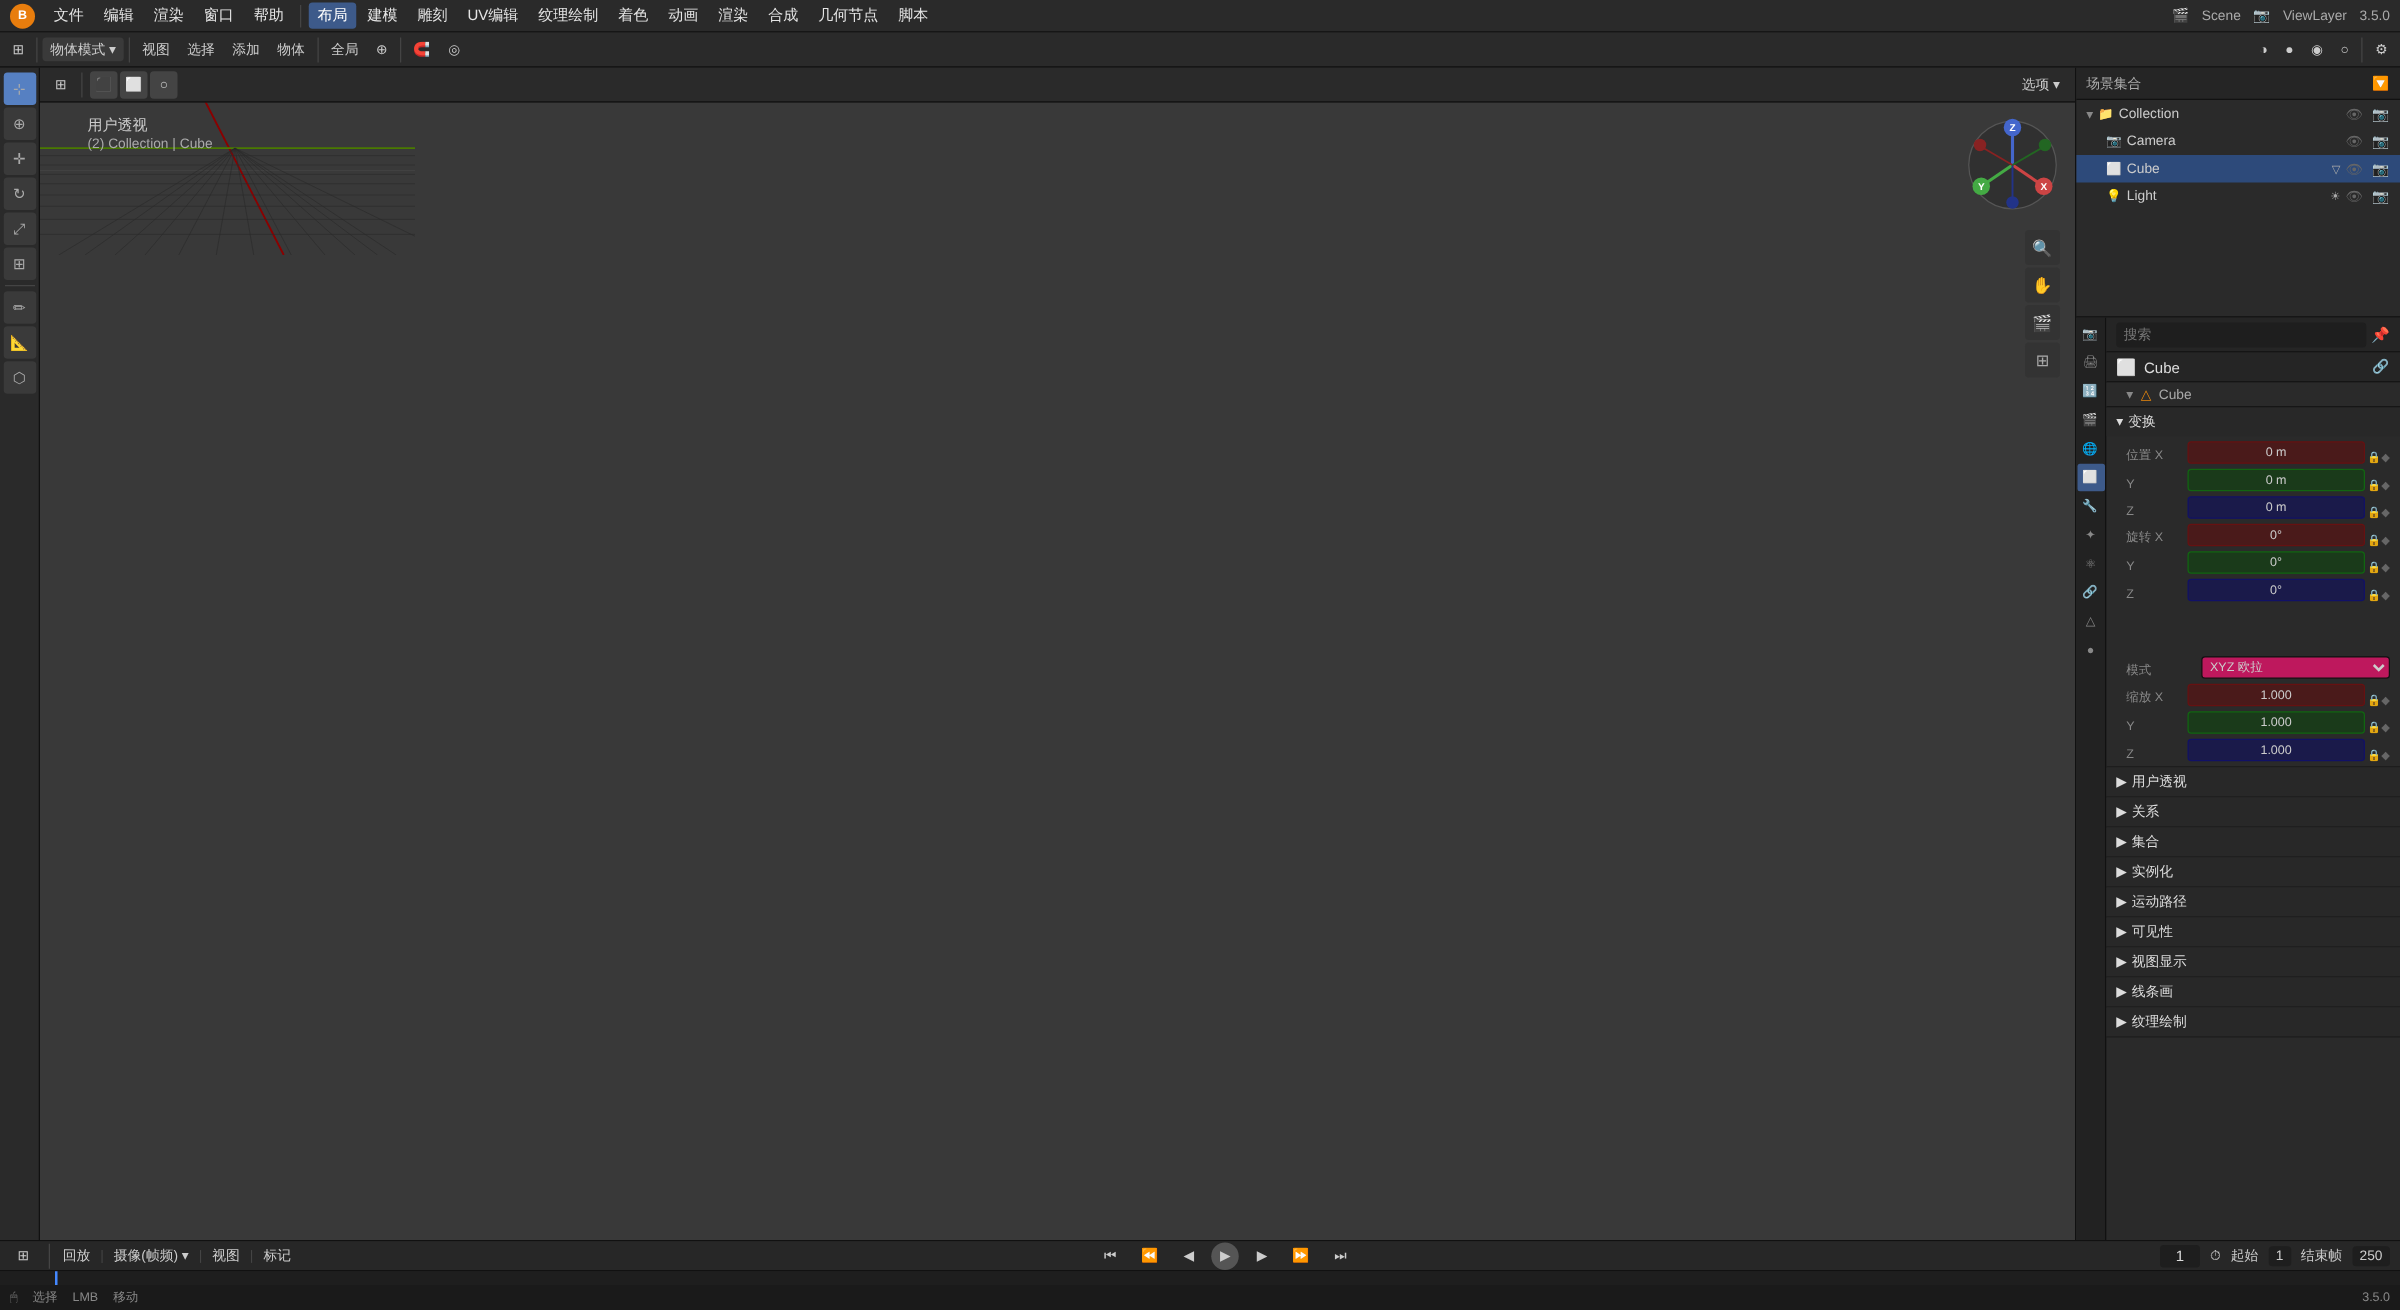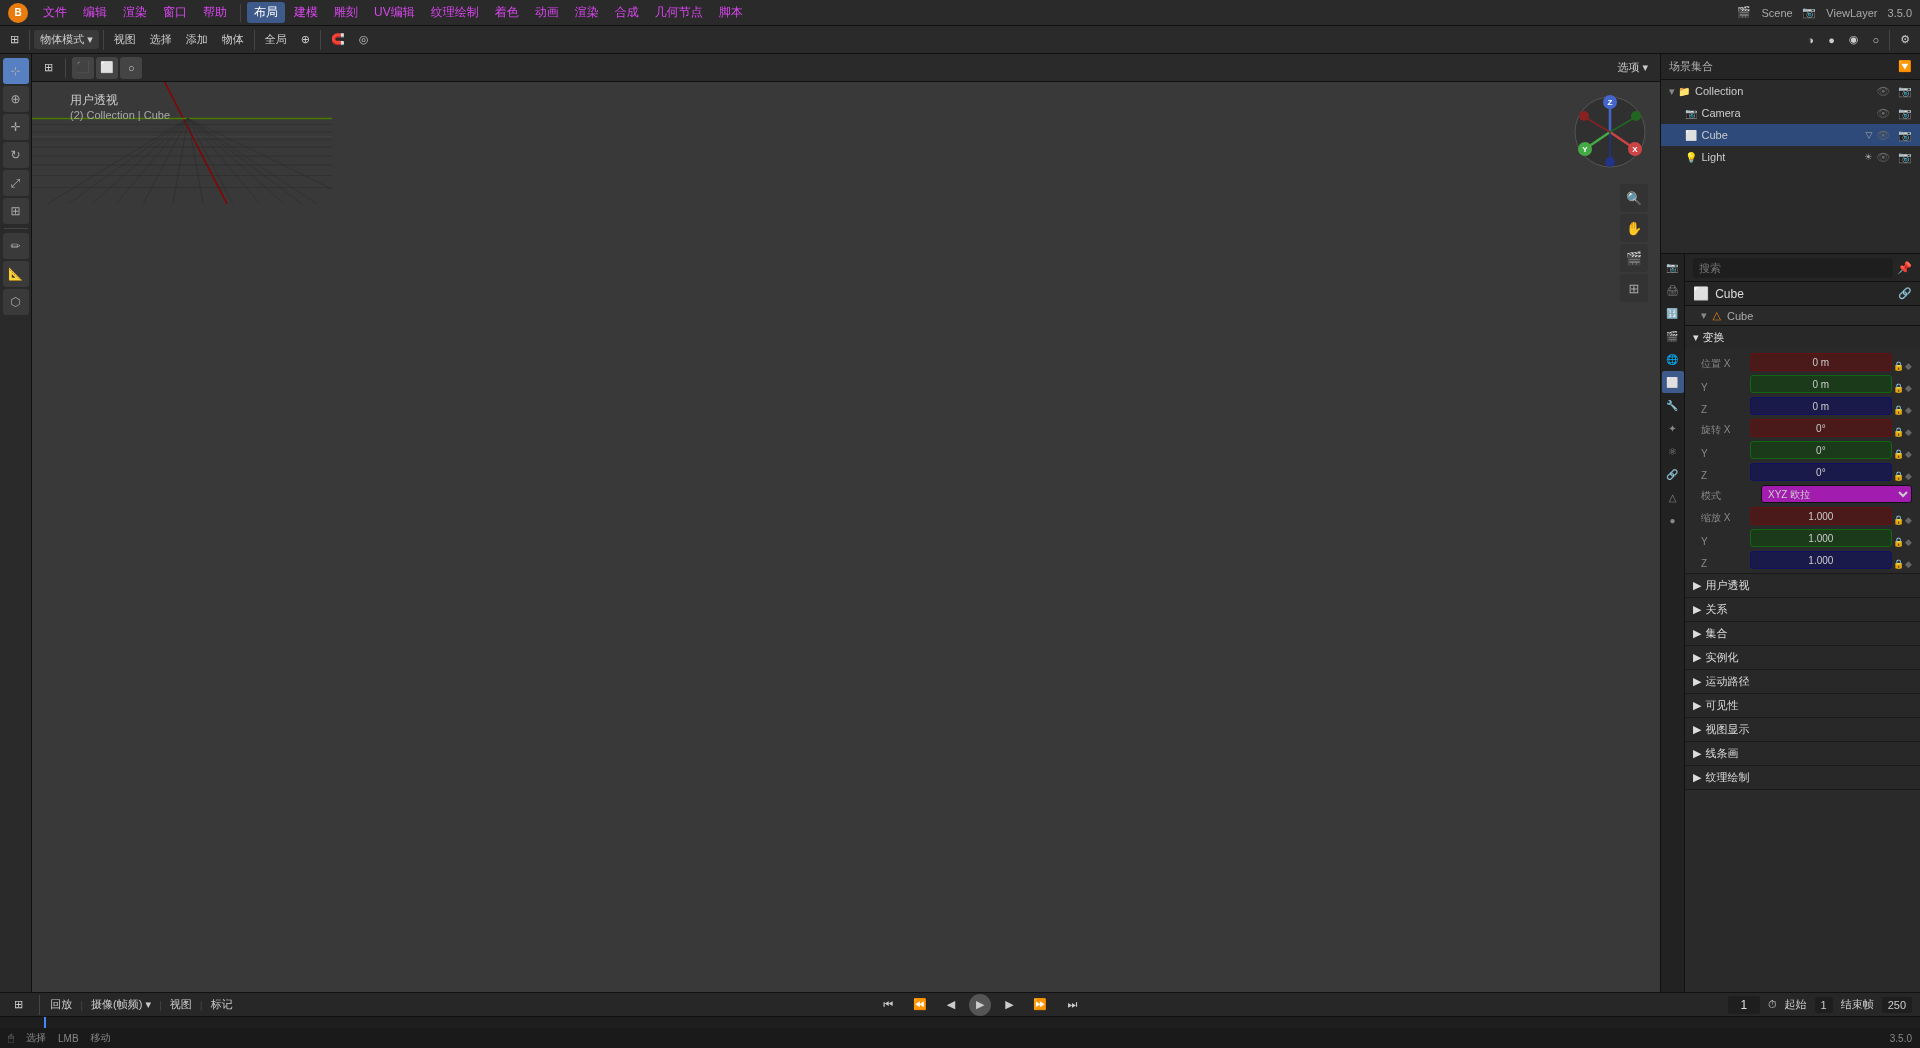--- a/index.html
+++ b/index.html
@@ -34,21 +34,21 @@
       border-radius: 50%;
       display: flex; align-items: center; justify-content: center;
       margin-right: 6px;
       font-size: 10px; color: white; font-weight: bold;
     }
     .menu-item {
       padding: 2px 7px;
       border-radius: 3px;
       cursor: pointer;
       font-size: 12px;
-      color: #d946ef;
+      color: #e5e5e5;
     }
     .menu-spacer { flex: 1; }
     .top-right-info {
       font-size: 11px;
       color: #aaa;
       display: flex;
       align-items: center;
       gap: 10px;
     }
 
@@ -275,27 +275,28 @@
       display: flex;
       gap: 2px;
       flex: 1;
     }
     .prop-x { background: #4a1a1a; border: 1px solid #611; border-radius: 3px; padding: 1px 4px; color: #ccc; font-size: 10px; text-align: center; flex: 1; height: 18px; }
     .prop-y { background: #1a3a1a; border: 1px solid #161; border-radius: 3px; padding: 1px 4px; color: #ccc; font-size: 10px; text-align: center; flex: 1; height: 18px; }
     .prop-z { background: #1a1a4a; border: 1px solid #116; border-radius: 3px; padding: 1px 4px; color: #ccc; font-size: 10px; text-align: center; flex: 1; height: 18px; }
 
     .prop-mode-select {
       flex: 1;
-      background: #a21caf;
+      background: #be185d;
       border: 1px solid #111;
       border-radius: 3px;
       color: #ccc;
       font-size: 10px;
       height: 18px;
       padding: 0 2px;
+      margin-top: 40px;
     }
 
     
     #prop-icon-tabs {
       display: flex;
       flex-direction: column;
       width: 24px;
       background: #222;
       border-right: 1px solid #111;
       padding: 2px 0;

